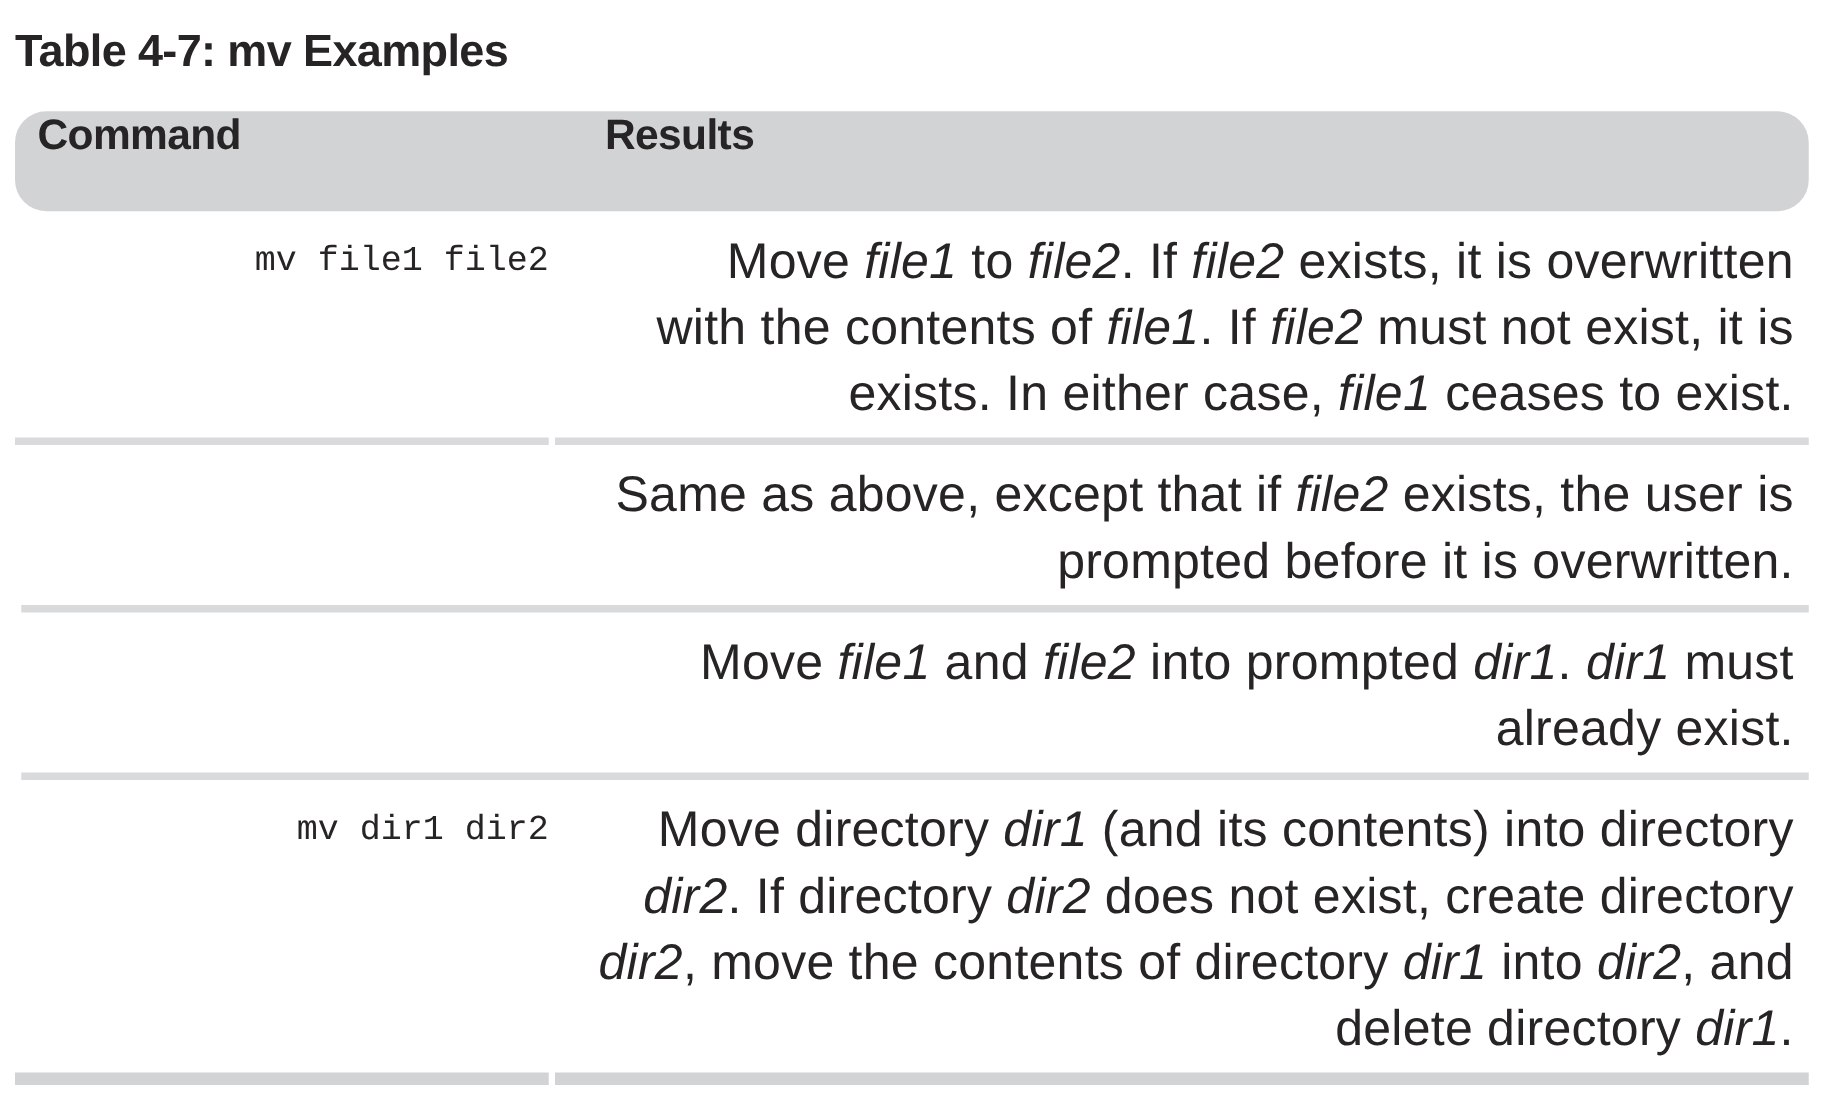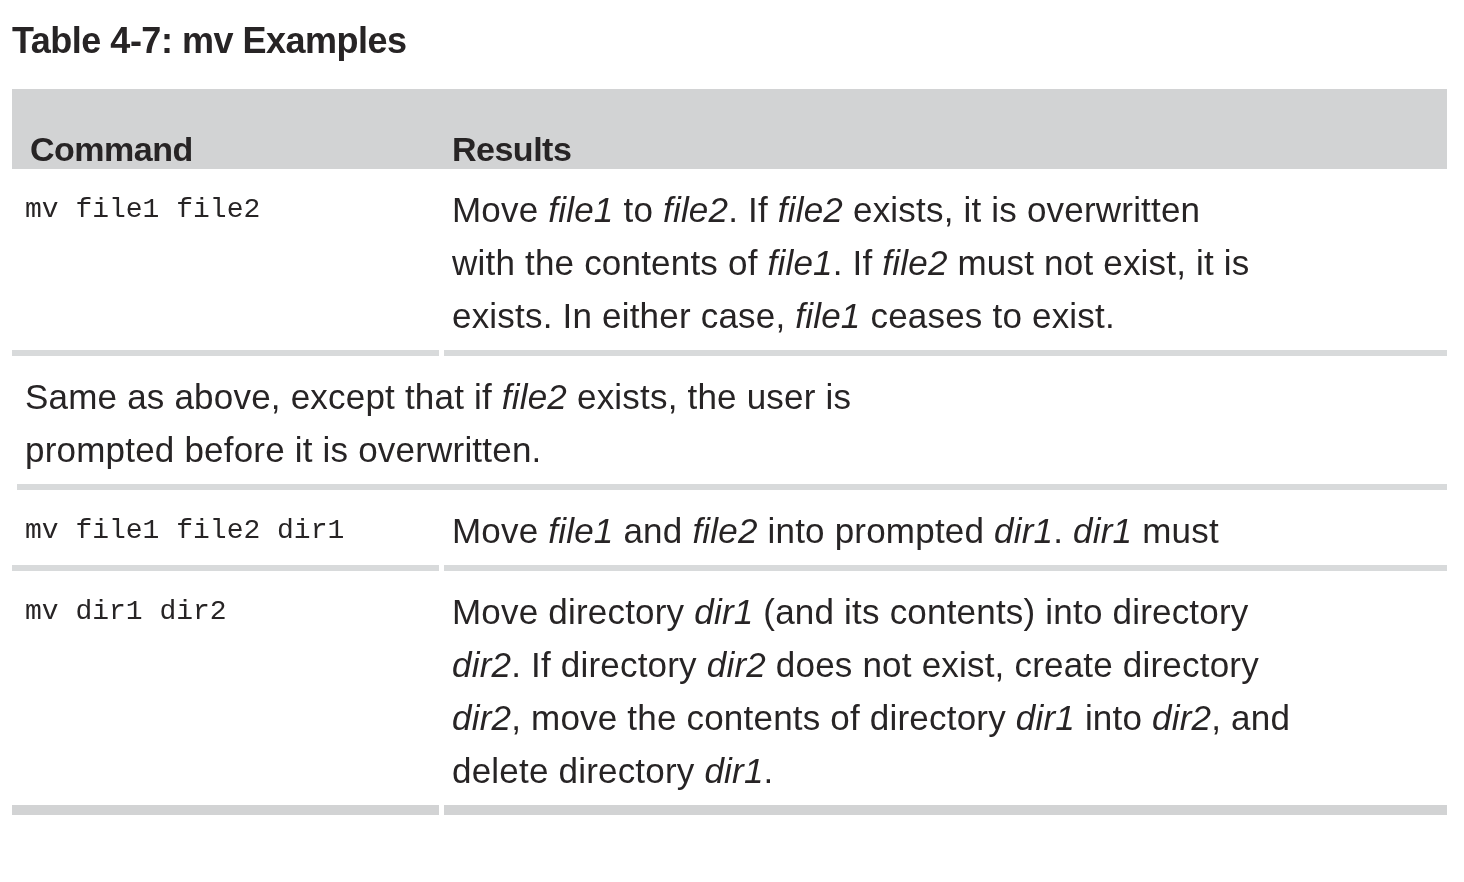--- a/index.html
+++ b/index.html
@@ -21,46 +21,47 @@
   .table-title{
     font-size:36px;
     font-weight:bold;
     letter-spacing:-0.5px;
     margin:6px 0 15px 0;
     line-height:42px;
   }
   .tbl{margin-top:27px;width:1435px;}
   .thead{
     display:flex;
-    align-items:flex-end;
+    align-items:flex-start;
     height:80px;
     background:var(--header-bg);
+    border-radius:25px;
   }
   .th{
     font-size:34px;
     font-weight:bold;
     letter-spacing:-0.5px;
   }
   .th.c1{width:432px;padding-left:18px;}
-  .th.c2{flex:1;padding-left:8px;}
+  .th.c2{flex:1;padding-left:8px;margin-left:32px;}
   .row{display:flex;}
-  .cell{border-bottom:6px solid var(--row-rule);}
+  .cell{border-bottom:6px solid var(--row-rule);text-align:right;}
   .cmd{
     width:427px;
     padding:14px 0 8px 13px;
     font-family:"Liberation Mono","DejaVu Sans Mono",monospace;
     font-size:28px;
     line-height:53px;
     white-space:pre;
   }
   .gap{width:5px;}
   .res{
     flex:1;
     padding:14px 12px 8px 8px;
-    font-size:35px;
+    font-size:40px;
     line-height:53px;
     letter-spacing:0.2px;
   }
   .res em{font-style:italic;font-family:inherit;}
   .row:last-child .cell{
     border-bottom-width:10px;
     border-bottom-color:var(--bottom-rule);
   }
 </style>
 </head>
@@ -78,23 +79,22 @@
         <div class="row">
           <div class="cell cmd">mv file1 file2</div>
           <div class="gap"></div>
           <div class="cell res"><span>Move </span><em>file1</em><span> to </span><em>file2</em><span>. If </span><em>file2</em><span> exists, it is overwritten</span><br><span>with the contents of </span><em>file1</em><span>. If </span><em>file2</em><span> must not exist, it is</span><br><span>exists. In either case, </span><em>file1</em><span> ceases to exist.</span></div>
         </div>
         <div class="row">
           <div class="gap"></div>
           <div class="cell res"><span>Same as above, except that if </span><em>file2</em><span> exists, the user is</span><br><span>prompted before it is overwritten.</span></div>
         </div>
         <div class="row">
-          <div class="cell cmd">mv file1 file2 dir1</div>
           <div class="gap"></div>
-          <div class="cell res"><span>Move </span><em>file1</em><span> and </span><em>file2</em><span> into prompted </span><em>dir1</em><span>. </span><em>dir1</em><span> must</span><br></div>
+          <div class="cell res"><span>Move </span><em>file1</em><span> and </span><em>file2</em><span> into prompted </span><em>dir1</em><span>. </span><em>dir1</em><span> must</span><br><span>already exist.</span></div>
         </div>
         <div class="row">
           <div class="cell cmd">mv dir1 dir2</div>
           <div class="gap"></div>
           <div class="cell res"><span>Move directory </span><em>dir1</em><span> (and its contents) into directory</span><br><em>dir2</em><span>. If directory </span><em>dir2</em><span> does not exist, create directory</span><br><em>dir2</em><span>, move the contents of directory </span><em>dir1</em><span> into </span><em>dir2</em><span>, and</span><br><span>delete directory </span><em>dir1</em><span>.</span></div>
         </div>
       </div>
   </div>
 </div>
 

